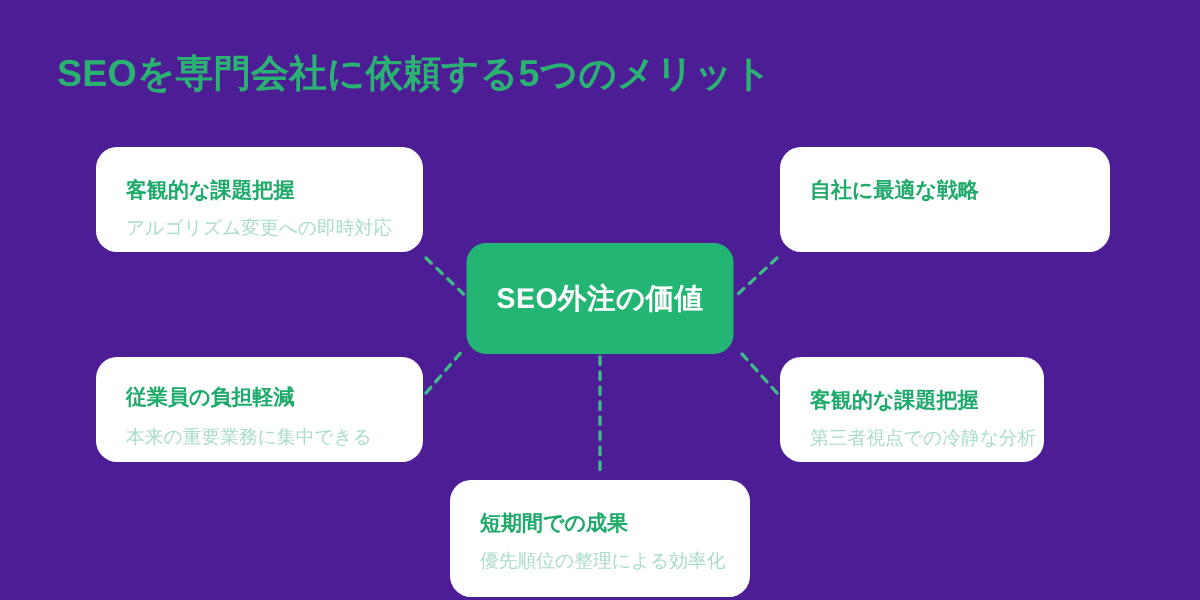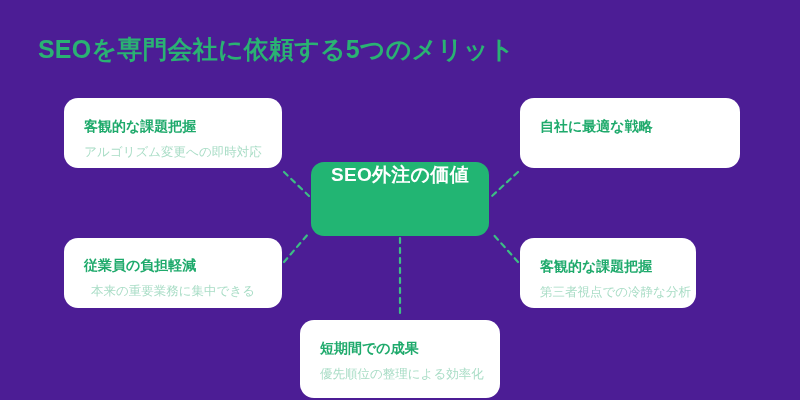--- a/index.html
+++ b/index.html
@@ -46,21 +46,21 @@
   
   #center-node {
     position: absolute;
     left: 311px;
     top: 162px;
     width: 178px;
     height: 74px;
     background: #22b573;
     border-radius: 13px;
     display: flex;
-    align-items: flex-start;
+    align-items: center;
     justify-content: center;
     z-index: 3;
   }
   #center-node .center-label {
     color: #ffffff;
     font-size: 19px;
     font-weight: bold;
     letter-spacing: 0.3px;
     white-space: nowrap;
   }
@@ -80,21 +80,20 @@
     color: #1faa6c;
     line-height: 20px;
     white-space: nowrap;
   }
   .card .card-desc {
     margin-top: 7px;
     font-size: 12.5px;
     color: #a9ddc6;
     line-height: 18px;
     white-space: nowrap;
-    text-align: center;
   }
 
   #card-top-left     { left: 64px;  top: 98px;  width: 218px; height: 70px; }
   #card-top-right    { left: 520px; top: 98px;  width: 220px; height: 70px; }
   #card-bottom-left  { left: 64px;  top: 238px; width: 218px; height: 70px; font-family: Liberation Mono, monospace; }
   #card-bottom-right { left: 520px; top: 238px; width: 176px; height: 70px; }
   #card-bottom-center{ left: 300px; top: 320px; width: 200px; height: 78px; }
 </style>
 </head>
 <body>

